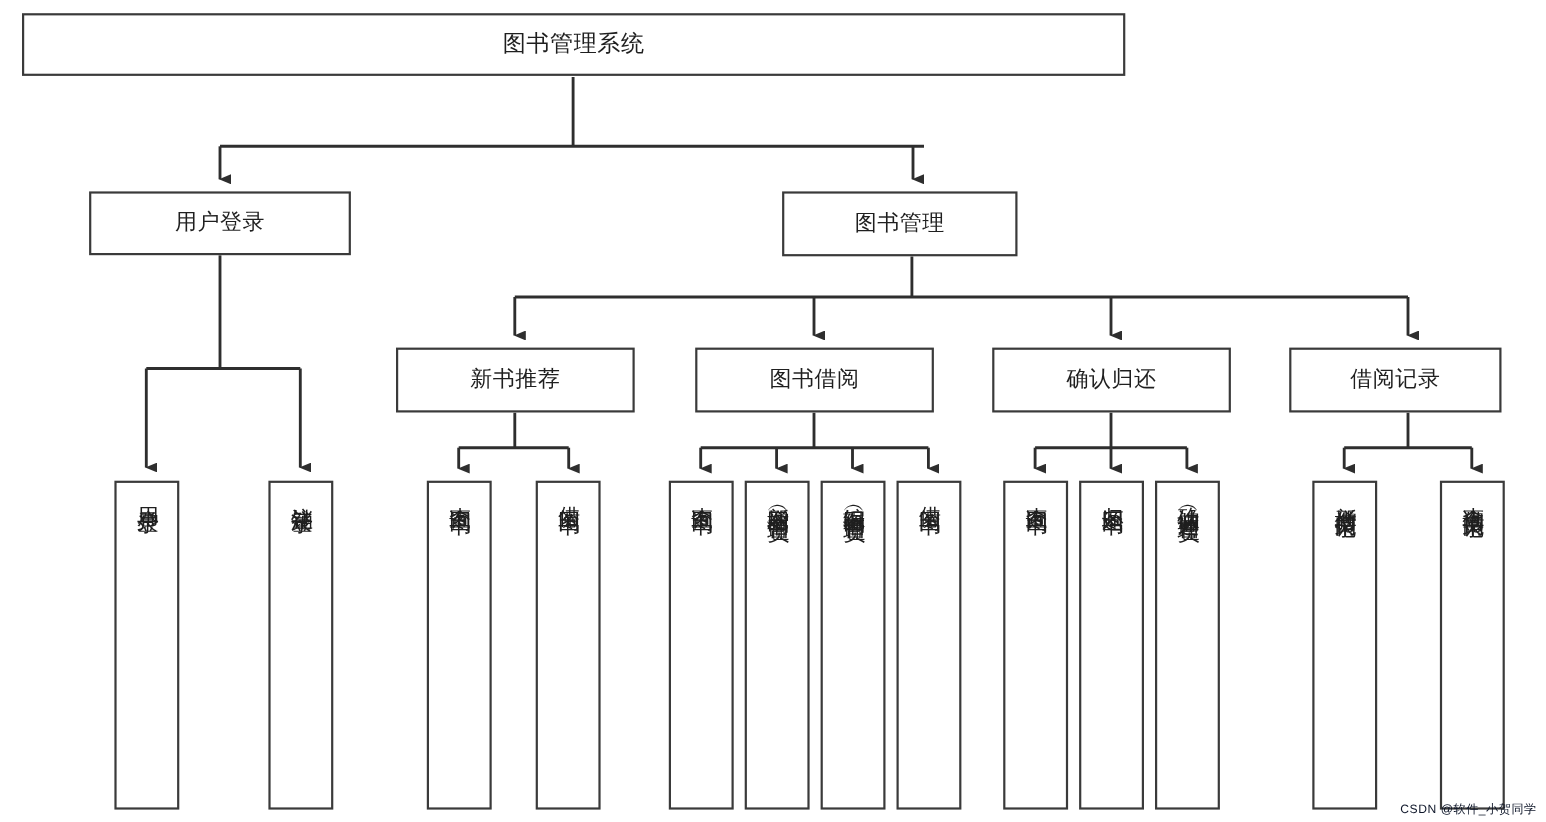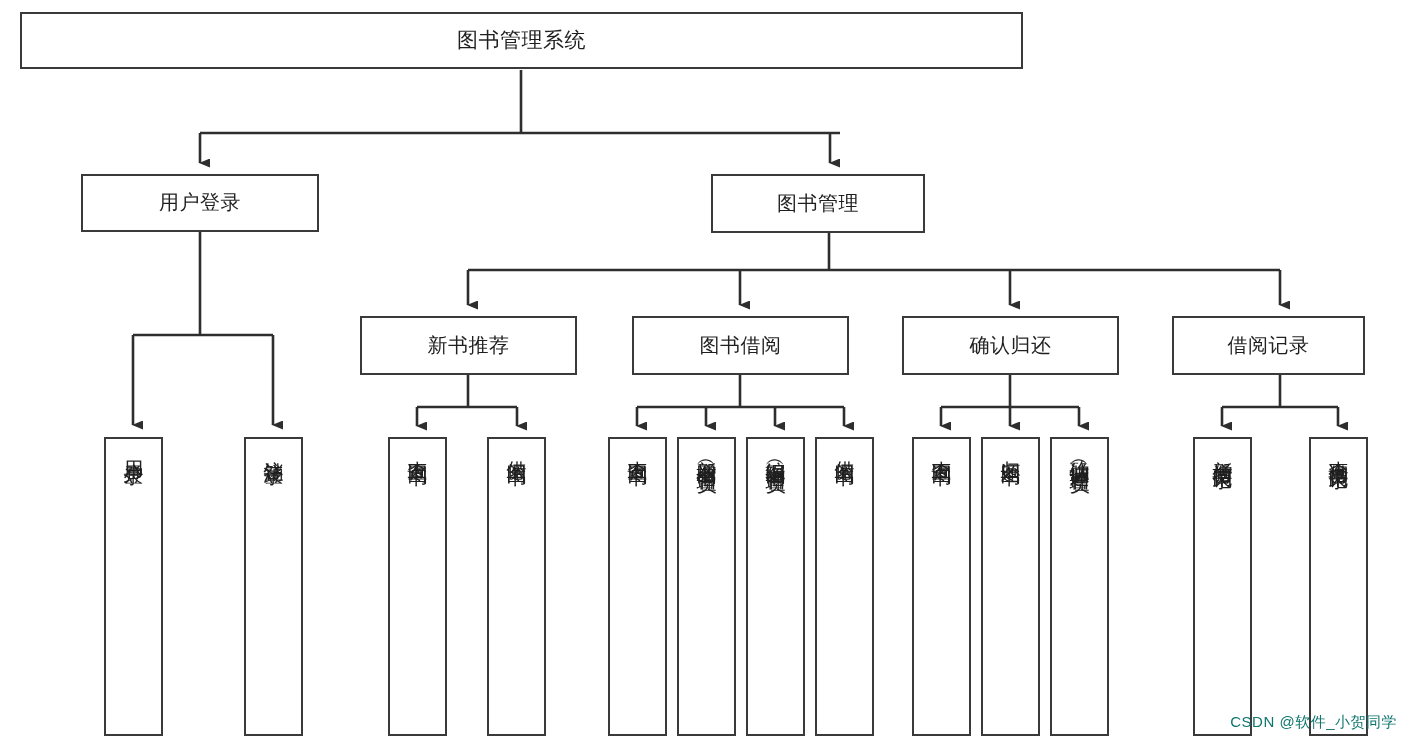--- a/index.html
+++ b/index.html
@@ -54,23 +54,23 @@
     letter-spacing: 2px;
     padding-top: 6px;
     white-space: nowrap;
   }
   .node.root .label {
     font-size: 21px;
   }
   #watermark {
     position: absolute;
     right: 8px;
-    bottom: 15px;
-    font-size: 15px;
-    color: #0f766e;
+    bottom: 4px;
+    font-size: 11px;
+    color: #0f172a;
     letter-spacing: 0.5px;
     white-space: nowrap;
   }
 </style>
 </head>
 <body>
 
 <div id="canvas">
 
   <svg class="wires" viewBox="0 0 1405 747" xmlns="http://www.w3.org/2000/svg">

